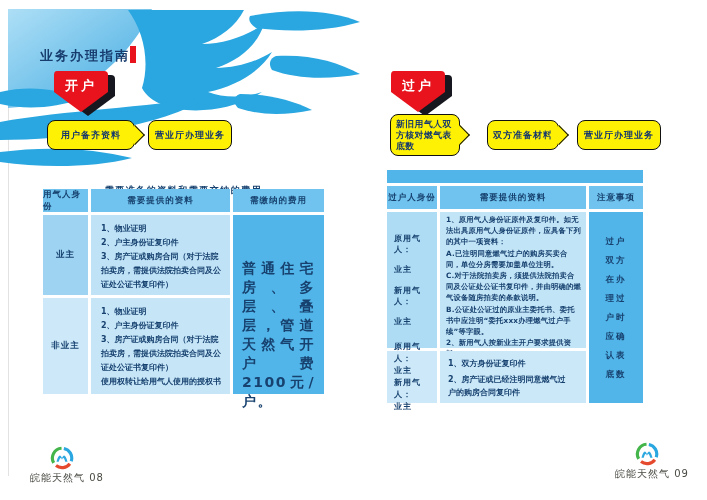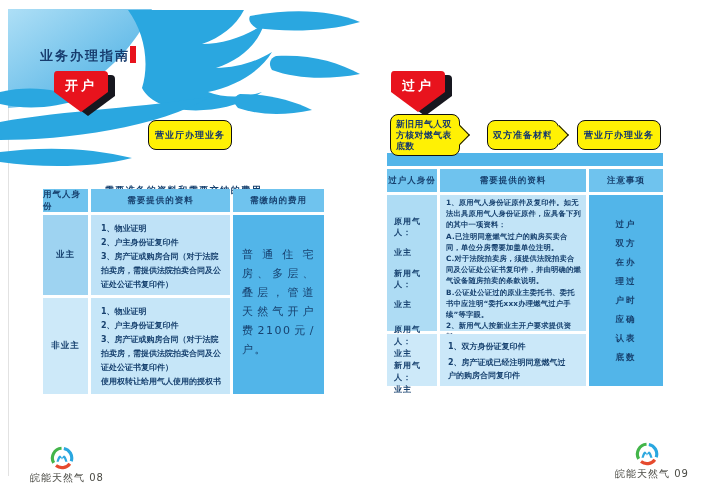--- a/index.html
+++ b/index.html
@@ -45,36 +45,36 @@
     font-size:9px;font-weight:bold;letter-spacing:1.5px;color:#123c6e;margin-top:24px;
   }
   .t-head{
     background:#6fc3ee;display:flex;align-items:center;justify-content:center;
     font-size:8.5px;font-weight:bold;letter-spacing:1px;color:#123c6e;
   }
   .id-cell{display:flex;flex-direction:column;align-items:center;justify-content:center;
     font-size:8.5px;font-weight:bold;letter-spacing:1px;}
   .mat-cell{font-weight:bold;}
   .fee-cell{
-    background:#52b5e9;font-size:11px;font-weight:normal;line-height:19px;letter-spacing:1.5px;
-    padding:30px 9px 0 9px;text-align:justify;color:#12406f;
+    background:#52b5e9;font-size:14px;font-weight:bold;line-height:19px;letter-spacing:1.5px;
+    padding:44px 9px 0 9px;text-align:justify;color:#12406f;
   }
   .notice-cell{
     background:#52b5e9;display:flex;flex-direction:column;align-items:center;justify-content:center;
     font-size:8.5px;font-weight:bold;letter-spacing:2px;line-height:19px;color:#12406f;
   }
   
   #table-left{left:43px;top:166px;width:281px;grid-template-columns:45px 139px 1fr;grid-template-rows:20px 23px 80px 96px;}
   #tl-id1{background:#9ed3f1;}
   #tl-id2{background:#cde9f9;}
   #tl-mat1{background:#bfe2f7;font-size:8px;line-height:14px;padding:7px 8px 0 10px;}
   #tl-mat2{background:#c6e6f8;font-size:8px;line-height:14px;padding:7px 8px 0 10px;}
   #tl-fee{grid-column:3;grid-row:3/5;}
   
-  #table-right{left:387px;top:153px;width:276px;grid-template-columns:50px 146px 1fr;grid-template-rows:13px 23px 136px 52px;}
+  #table-right{left:387px;top:170px;width:256px;grid-template-columns:50px 146px 1fr;grid-template-rows:13px 23px 136px 52px;}
   #tr-titlebar{grid-column:1/-1;background:#52b5e9;}
   #tr-id1{background:#aedcf4;align-items:flex-start;justify-content:space-evenly;padding:12px 0 12px 7px;font-size:8px;}
   #tr-id2{background:#cde9f9;align-items:flex-start;justify-content:center;padding-left:7px;font-size:8px;line-height:12px;}
   #tr-mat1{background:#c2e4f7;font-size:7.3px;line-height:11.2px;padding:2px 5px 0 6px;letter-spacing:0.2px;}
   #tr-mat2{background:#cbe8f9;font-size:8px;line-height:13px;padding:6px 20px 0 8px;}
   #tr-mat2 .m0{margin-bottom:3px;}
   #tr-notice{grid-column:3;grid-row:3/5;}
   
   .pg-footer{position:absolute;z-index:3;width:64px;text-align:center;}
   .pg-footer .logo{display:block;margin:0 auto;}
@@ -112,20 +112,23 @@
   <div class="hdr-mark"></div>
 
   <div class="badge" style="left:52px;top:70px;">
     <svg width="66" height="48" viewBox="0 0 66 48">
       <path d="M12,5 H59 Q63,5 63,9 V26 L36,46 L9,26 V9 Q9,5 12,5 Z" fill="#17171F"></path>
       <path d="M5,1 H52 Q56,1 56,5 V22 L29,42 L2,22 V5 Q2,1 5,1 Z" fill="#E8131D"></path>
     </svg>
     <span class="lbl">开户</span>
   </div>
 
+  <div class="bubble has-tail" style="left:47px;top:120px;width:88px;height:30px;">
+    <span>用户备齐资料</span>
+  </div>
   <div class="bubble" style="left:148px;top:120px;width:84px;height:30px;">
     <span>营业厅办理业务</span>
   </div>
 
   <div id="table-left" class="gas-table">
     <div class="cell t-title">需要准备的资料和需要交纳的费用</div>
     <div class="cell t-head">用气人身份</div>
     <div class="cell t-head">需要提供的资料</div>
     <div class="cell t-head">需缴纳的费用</div>
 

